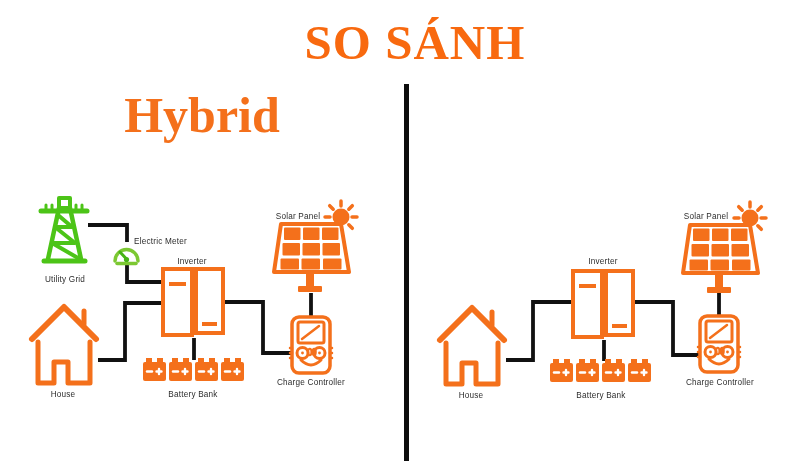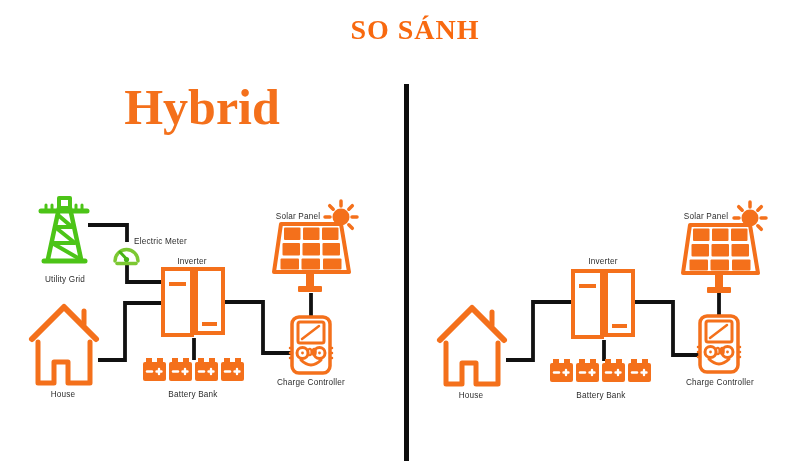--- a/index.html
+++ b/index.html
@@ -2,28 +2,28 @@
 <html><head>
 <meta charset="utf-8">
 <style>
   html,body{margin:0;padding:0;background:#ffffff;}
   #stage{
     position:relative;width:800px;height:461px;background:#ffffff;overflow:hidden;
     font-family:"Liberation Sans", sans-serif;
   }
   .title{
     position:absolute;top:14px;left:30px;width:770px;text-align:center;
-    font-family:"Liberation Serif", serif;font-weight:bold;font-size:28px;
+    font-family:"Liberation Serif", serif;font-weight:bold;font-size:49px;
     color:#f8690f;letter-spacing:1px;
   }
   .panel-header{
     position:absolute;top:80px;font-family:"Liberation Serif", serif;
     font-weight:bold;font-size:50px;color:#f4701b;text-align:center;line-height:1.1;
   }
-  .panel-header.left{left:0;width:404px;}
+  .panel-header.left{left:0;width:404px;margin-top:8px;}
   .panel-header.right{left:430px;width:370px;}
   .divider{
     position:absolute;left:404px;top:84px;width:5px;height:377px;background:#0d0d0d;
   }
   svg.diagram{position:absolute;top:155px;width:400px;height:306px;}
   svg.diagram.left{left:0;}
   svg.diagram.right{left:400px;}
   text.lbl{
     font-family:"Liberation Sans", sans-serif;font-size:8.2px;fill:#2d2d2d;letter-spacing:.2px;
   }

